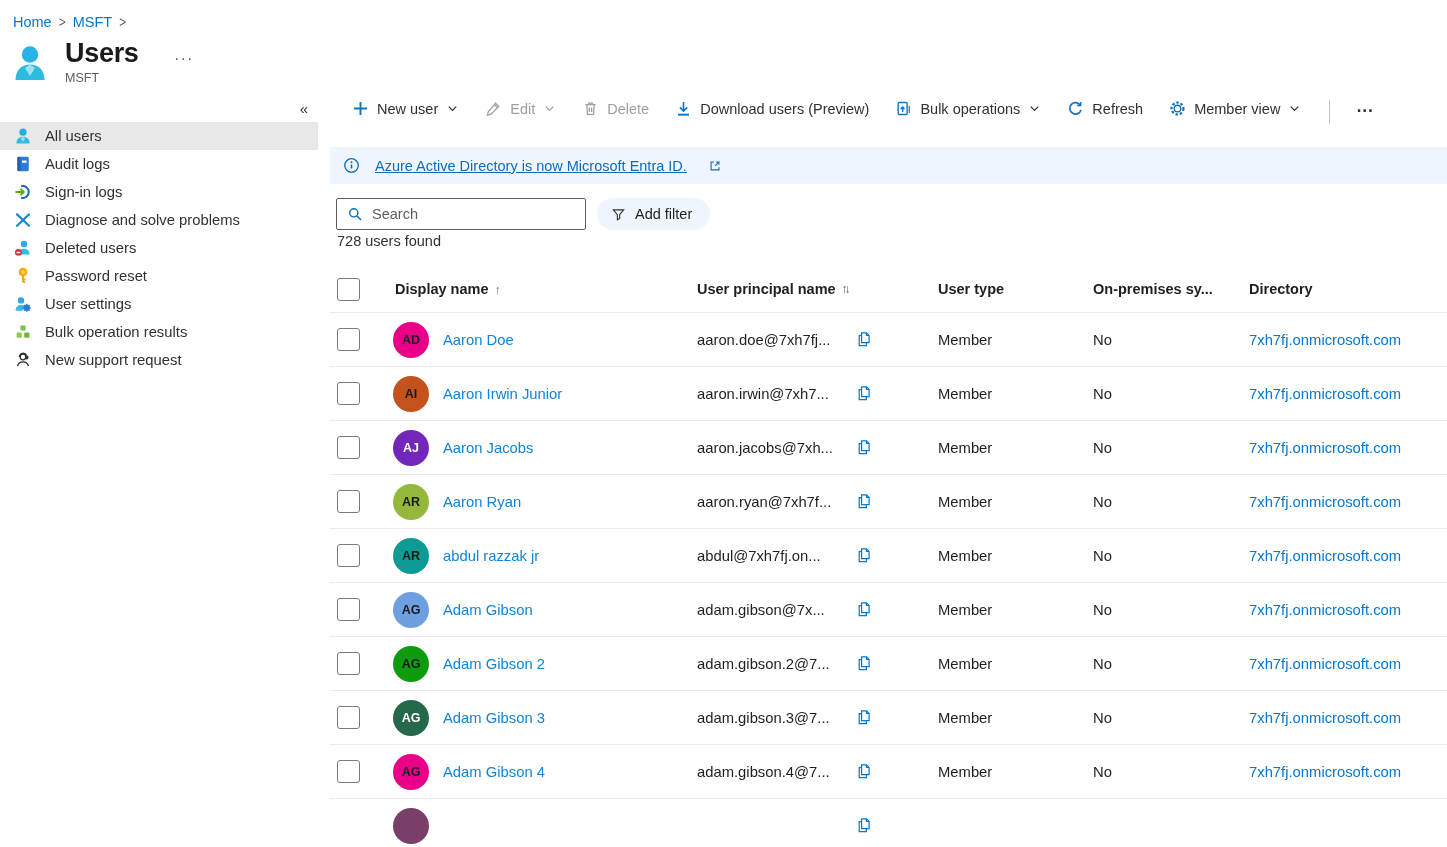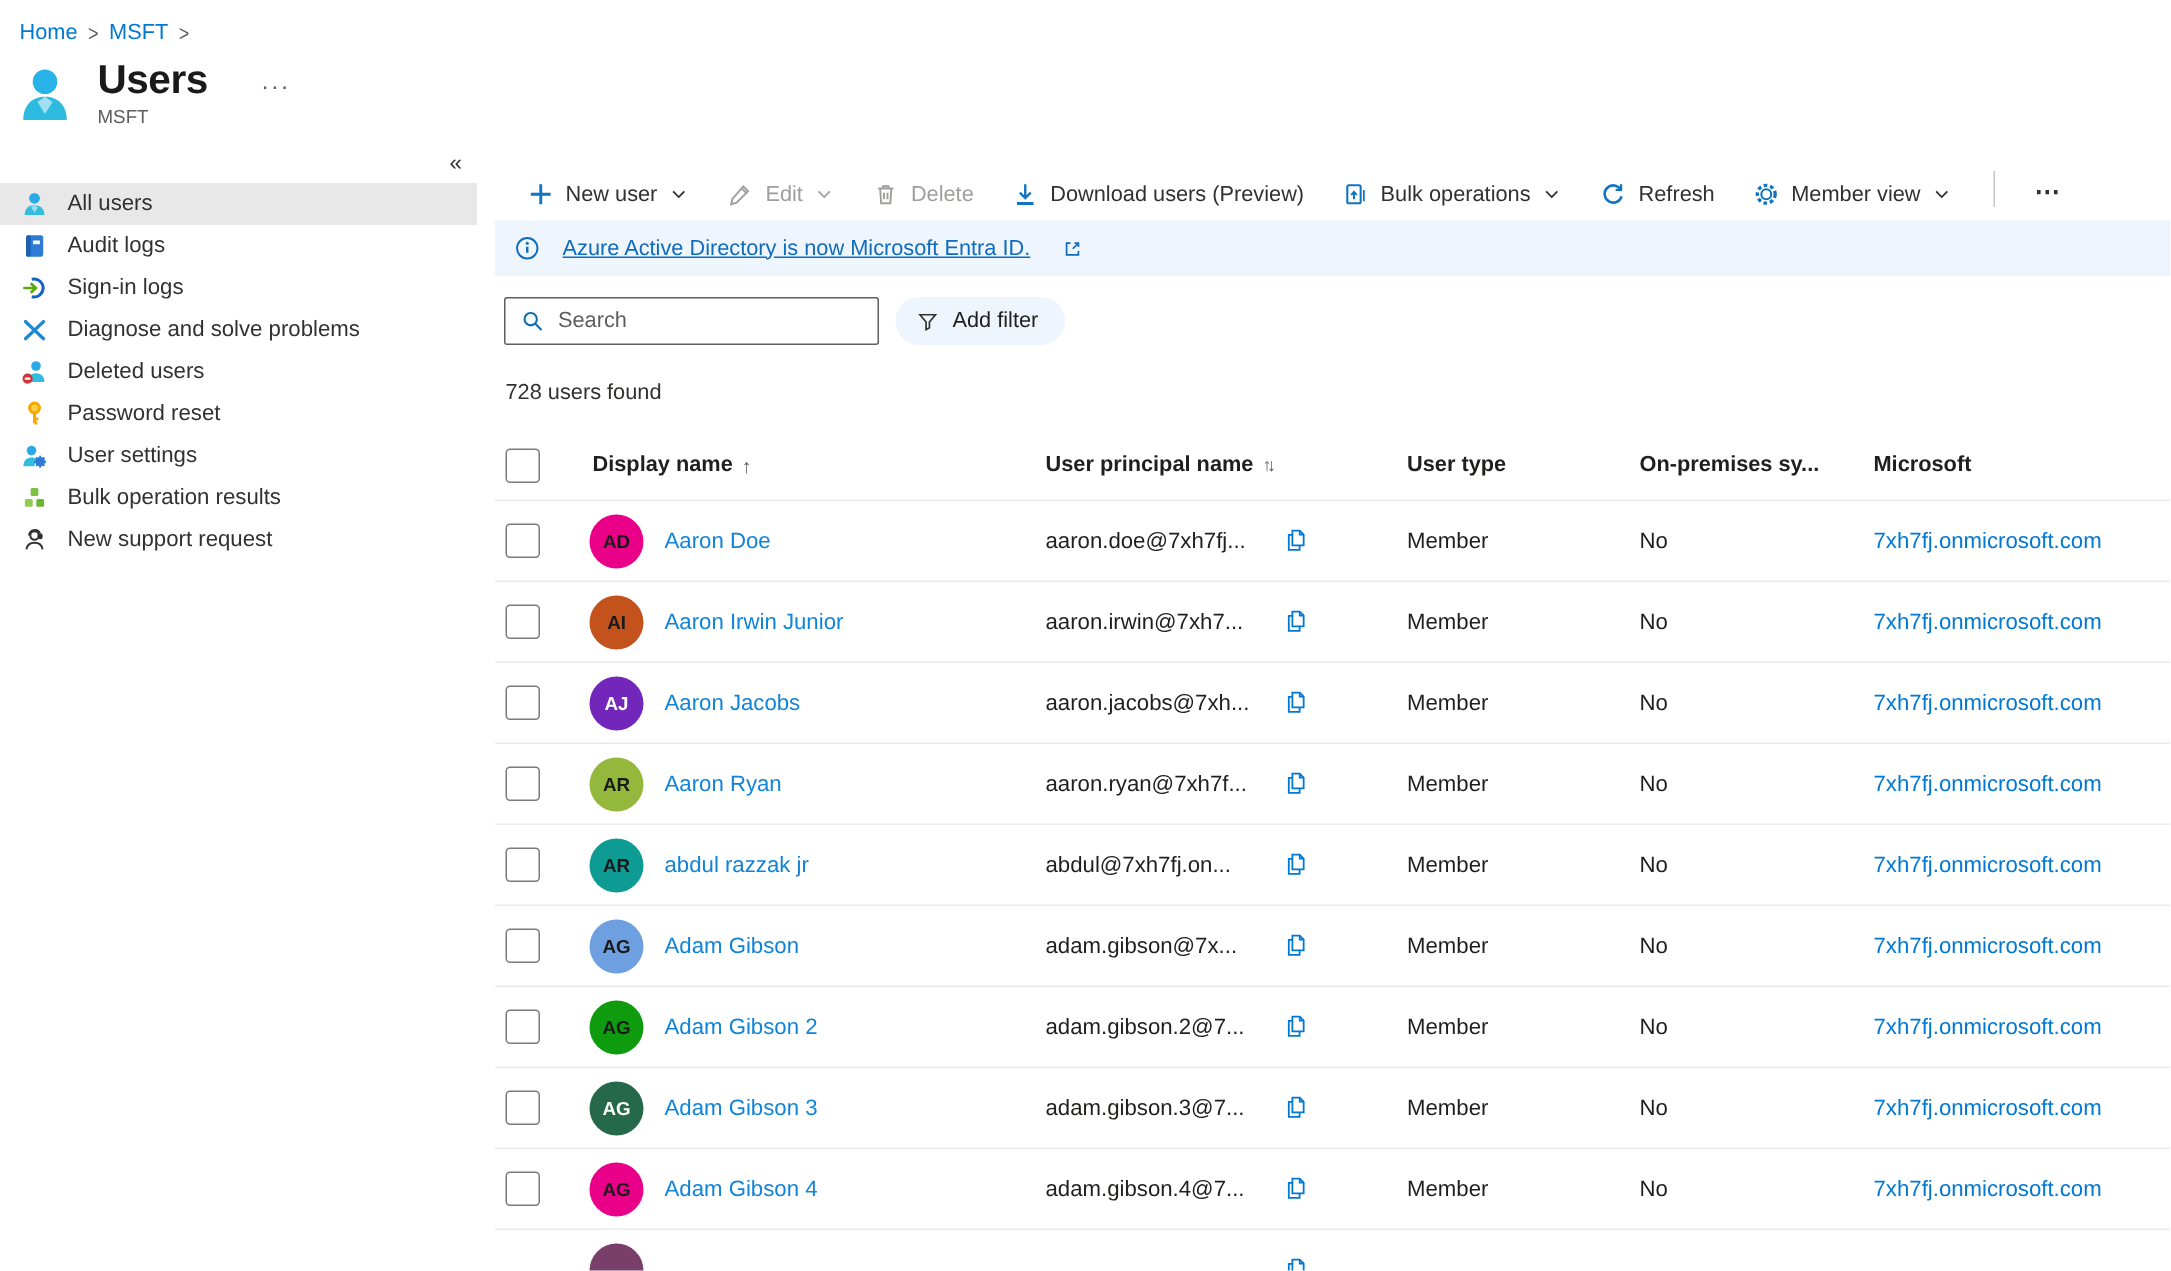--- a/index.html
+++ b/index.html
@@ -27,21 +27,21 @@
   .collapse-btn { color:#323130; font-size:15px; cursor:pointer; }
   .nav-item { height:28px; display:flex; align-items:center; padding-left:14px; gap:13px;
     font-size:14.8px; color:#323130; cursor:pointer; }
   .nav-item.selected { background:#E8E8E8; width:318px; }
   .nav-ico { width:18px; height:18px; flex:none; display:flex; align-items:center; justify-content:center; }
   .nav-ico svg { width:18px; height:18px; }
 
   .main { flex:1; min-width:0; }
 
   
-  .toolbar { height:38px; margin-top:2px; display:flex; align-items:flex-end; padding-left:22px; font-size:14.5px; }
+  .toolbar { height:38px; margin-top:2px; display:flex; align-items:flex-start; padding-left:22px; font-size:14.5px; }
   .tb-btn { display:flex; align-items:center; gap:8px; margin-right:26px; color:#323130; cursor:pointer; white-space:nowrap; }
   .tb-btn.disabled { color:#A19F9D; cursor:default; }
   .tb-btn svg { width:17px; height:17px; }
   .tb-chev { display:flex; } .tb-chev svg { width:13px; height:13px; }
   .tb-divider { width:1px; height:24px; background:#C8C6C4; margin:0 14px 0 2px; }
   .tb-more { color:#323130; font-size:17px; font-weight:bold; letter-spacing:2px; cursor:pointer; margin-left:12px; }
 
   
   .banner { margin-top:9px; height:37px; background:#EFF5FC; display:flex; align-items:center; padding-left:13px; gap:15px; }
   .banner svg { width:17px; height:17px; flex:none; }
@@ -51,21 +51,21 @@
   .filter-row { margin:14px 0 0 6px; display:flex; align-items:center; gap:11px; }
   .search-box { width:250px; height:32px; border:1px solid #605E5C; border-radius:2px; background:#fff;
     display:flex; align-items:center; padding:0 8px 0 10px; gap:9px; }
   .search-box svg { width:16px; height:16px; flex:none; }
   .search-box input { border:none; outline:none; font-size:14.5px; width:100%; color:#252423;
     font-family:"Liberation Sans", sans-serif; background:transparent; }
   .search-box input::placeholder { color:#605E5C; }
   .pill-btn { height:32px; background:#EFF5FC; border-radius:16px; display:flex; align-items:center;
     padding:0 18px 0 14px; gap:9px; font-size:14.5px; color:#201F1E; cursor:pointer; }
   .pill-btn svg { width:15px; height:15px; }
-  .results-count { margin:24px 0 0 7px; font-size:14.5px; color:#323130; }
+  .results-count { margin:3px 0 0 7px; font-size:14.5px; color:#323130; }
 
   
   .grid { margin-top:17px; }
   .grid-row { display:grid; grid-template-columns:55px 312px 241px 155px 156px 1fr; align-items:center; }
   .grid-head { height:47px; border-bottom:1px solid #EDEBE9; font-weight:bold; font-size:14.5px; color:#201F1E; }
   .grid-body .grid-row { height:54px; border-bottom:1px solid #EDEBE9; }
   .cell-check { padding-left:7px; }
   .checkbox { width:23px; height:23px; border:1px solid #7A7A7A; border-radius:3px; background:#fff; cursor:pointer; }
   .cell-name { display:flex; align-items:center; gap:14px; padding-left:8px; }
   .head-label { display:flex; align-items:center; gap:6px; }
@@ -342,21 +342,21 @@
         <div class="head-label" style="padding-left:10px;">
           <span>Display name</span>
           <span class="sort-ico">↑</span>
         </div>
         <div class="head-label">
           <span>User principal name</span>
           <span class="sort-ico sort-both">↑↓</span>
         </div>
         <div>User type</div>
         <div>On-premises sy...</div>
-        <div>Microsoft</div>
+        <div>Directory</div>
       </div>
       <div class="grid-body" id="rows-container">
           <div class="grid-row">
     <div class="cell-check">
               <div class="checkbox"></div>
             </div>
     <div class="cell-name">
       <div class="avatar" style="background: rgb(234, 0, 136); color: rgb(26, 26, 26);">AD</div>
       <a class="name-link">Aaron Doe</a>
     </div>

